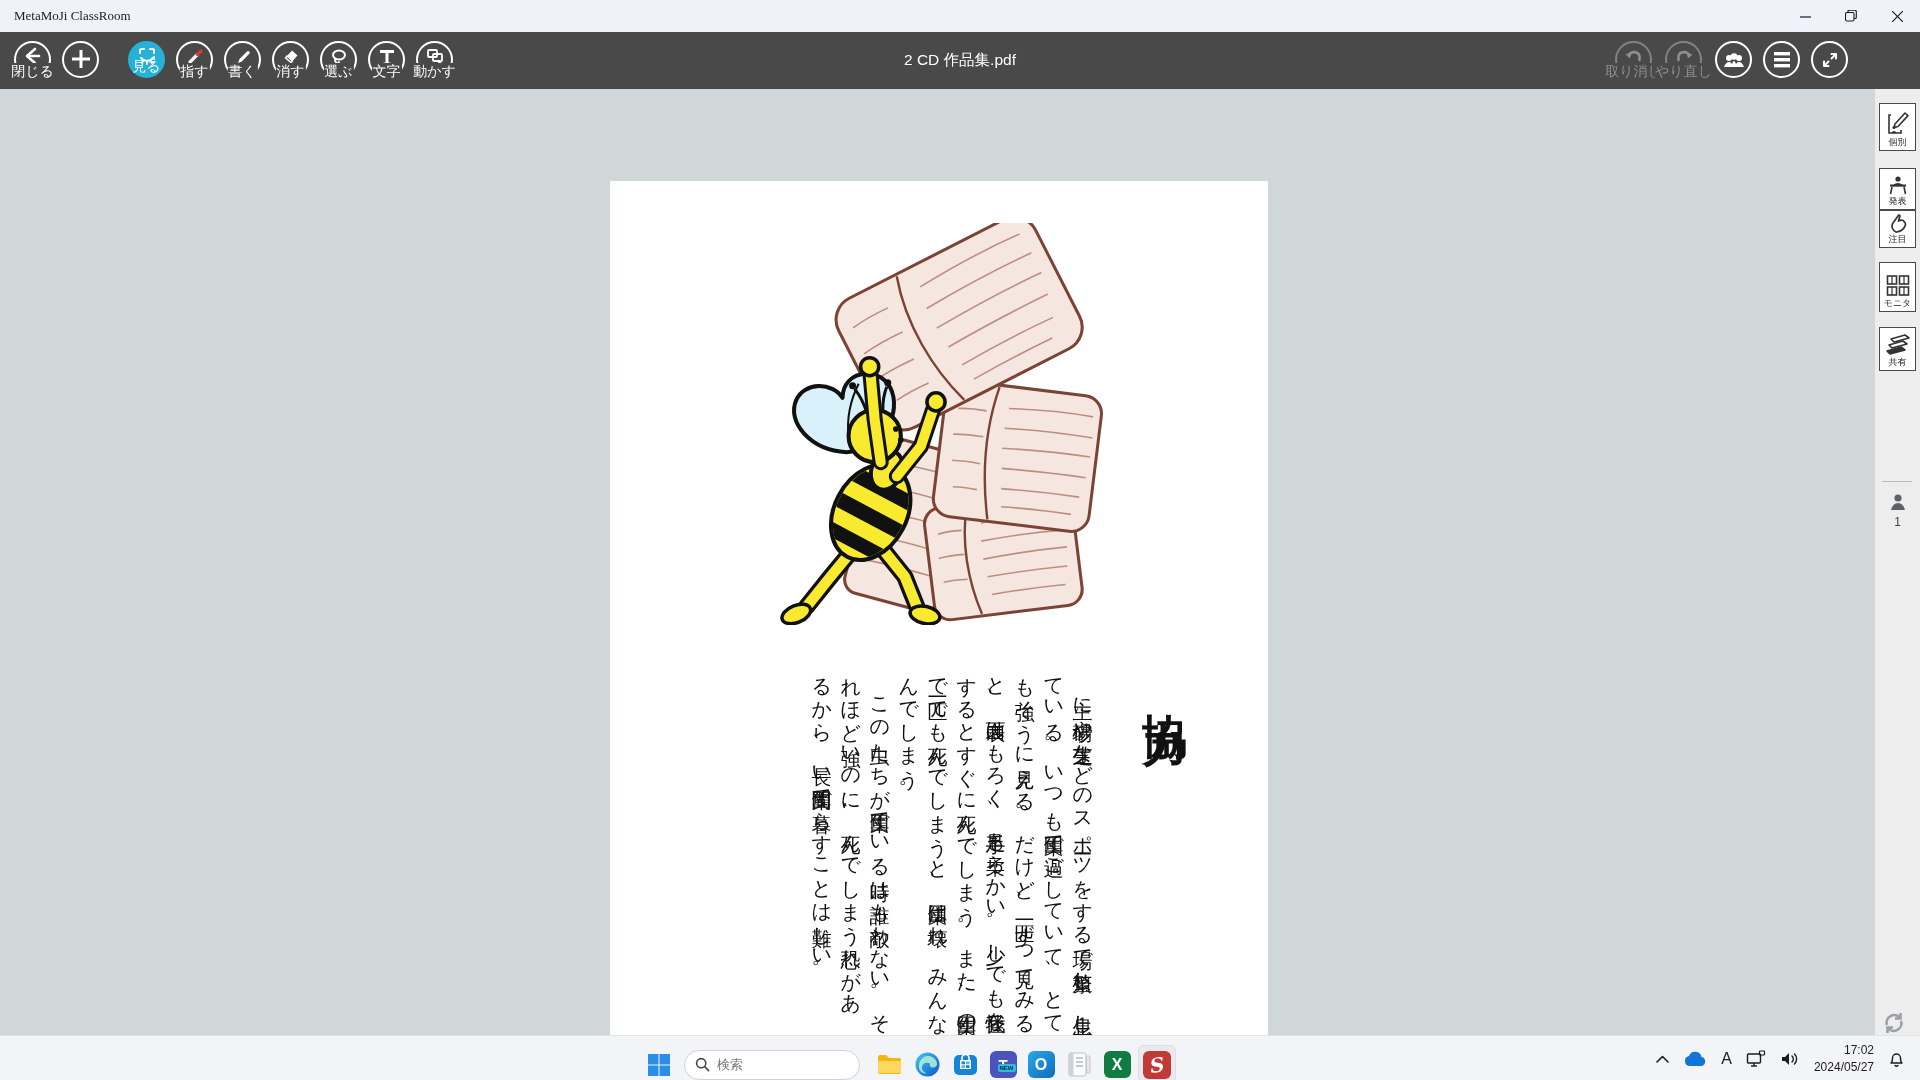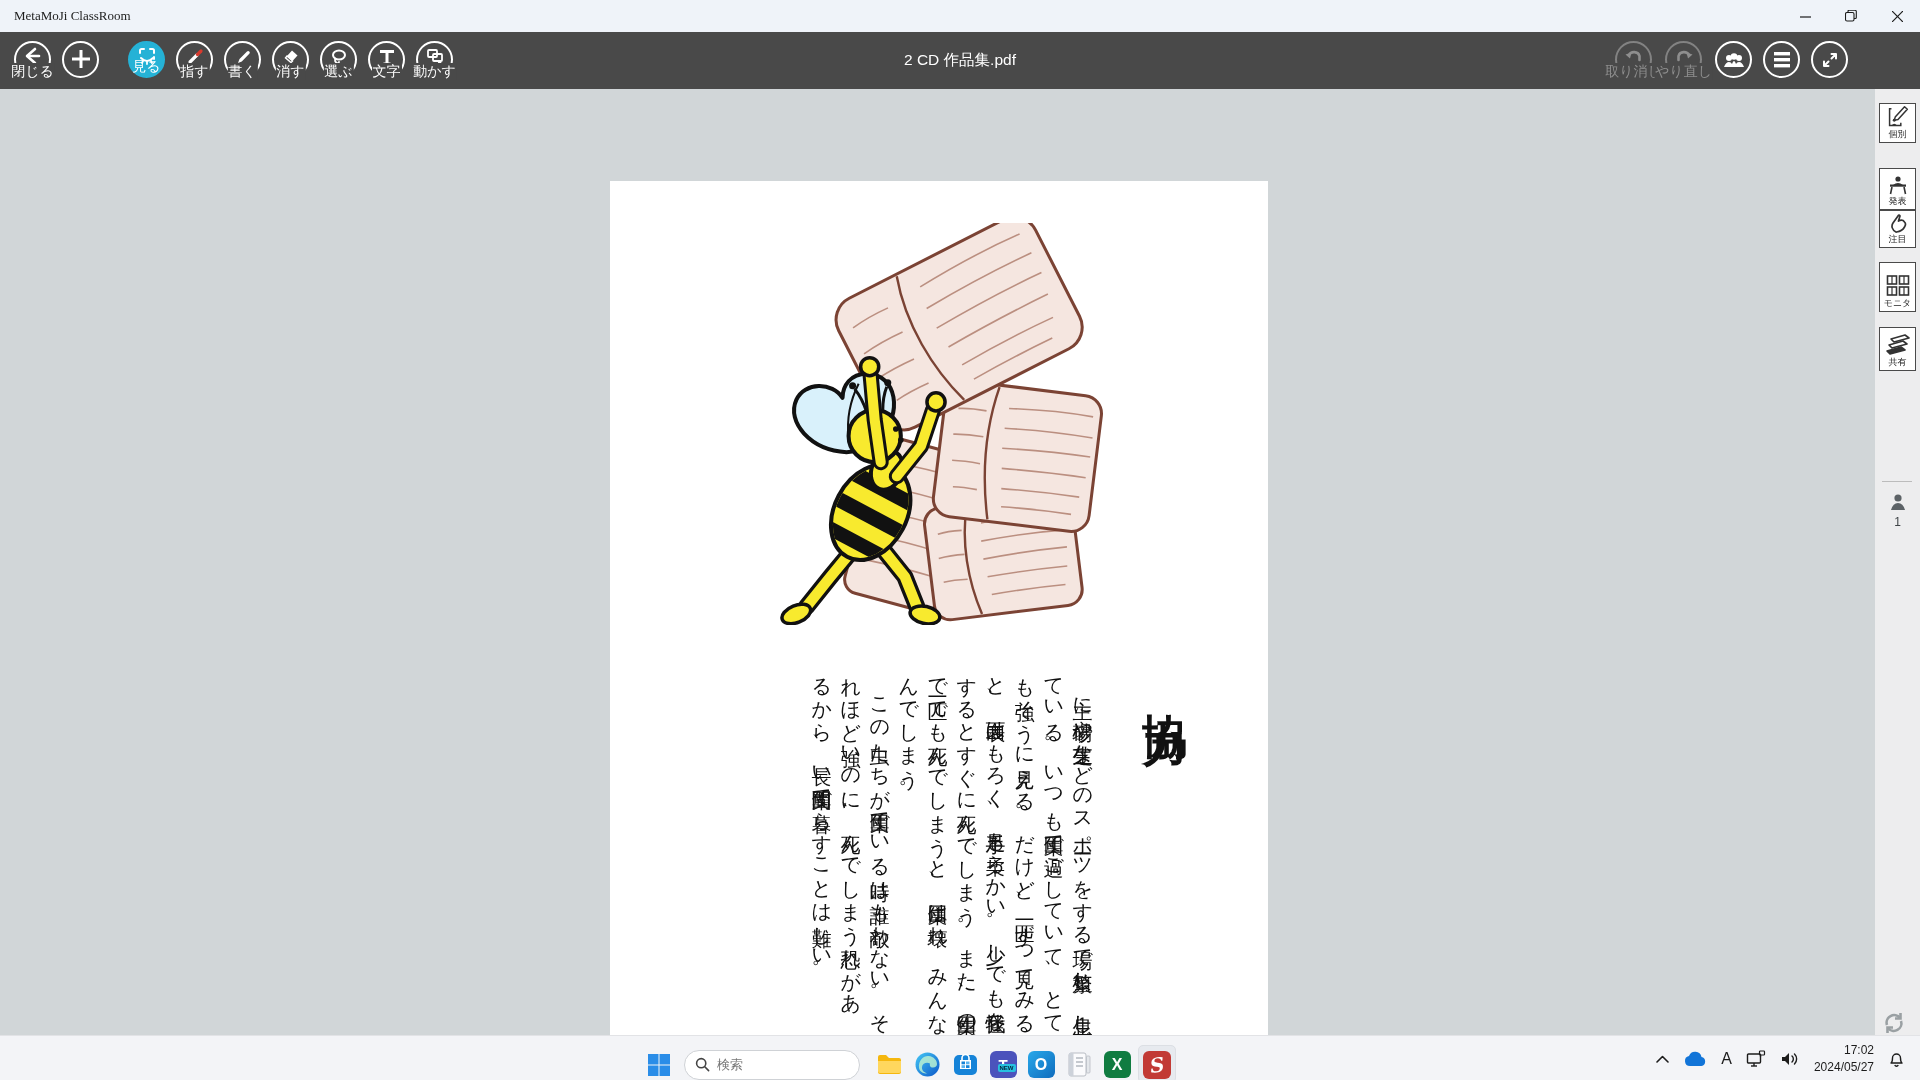--- a/index.html
+++ b/index.html
@@ -364,21 +364,21 @@
     
   </div>
   <div class="pill pill-num">54/84</div>
   <div class="pill pill-page">ページ</div>
   <div class="pager-btn pager-next">
     
   </div>
 </div>
 
 <div class="sidebar">
-  <div class="side-tool" style="top:14px;height:40px;">
+  <div class="side-tool" style="top:14px;height:48px;">
     <svg width="22" height="26" viewBox="0 0 22 26">
       <path d="M4 5 h-2 v18 h12 v-3" fill="none" stroke="#333" stroke-width="1.6"></path>
       <path d="M8 14 L18 3 l3 2.6 L11 16.5 l-4 1 Z" fill="none" stroke="#333" stroke-width="1.6" stroke-linejoin="round"></path>
       <circle cx="7" cy="17.5" r="1.6" fill="#333"></circle>
       <path d="M4 23 q3-4 6 0" fill="#333"></path>
     </svg>
     <span class="side-label">個別</span>
   </div>
   <div class="side-tool" style="top:79px;height:42px;">
     <svg width="22" height="20" viewBox="0 0 22 20">

